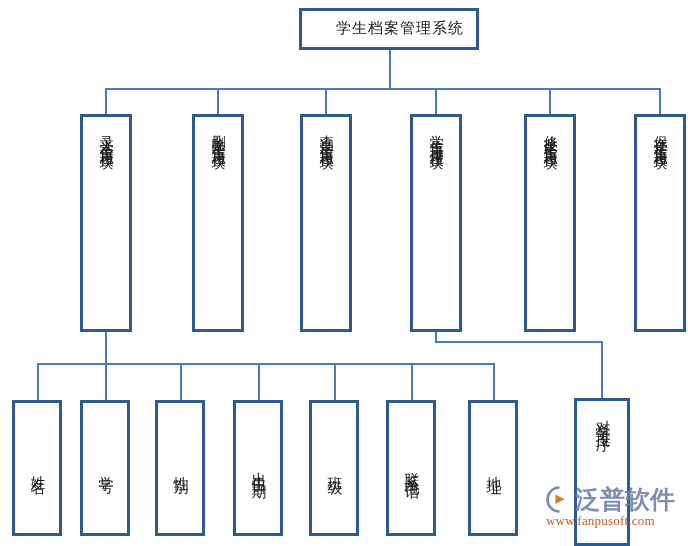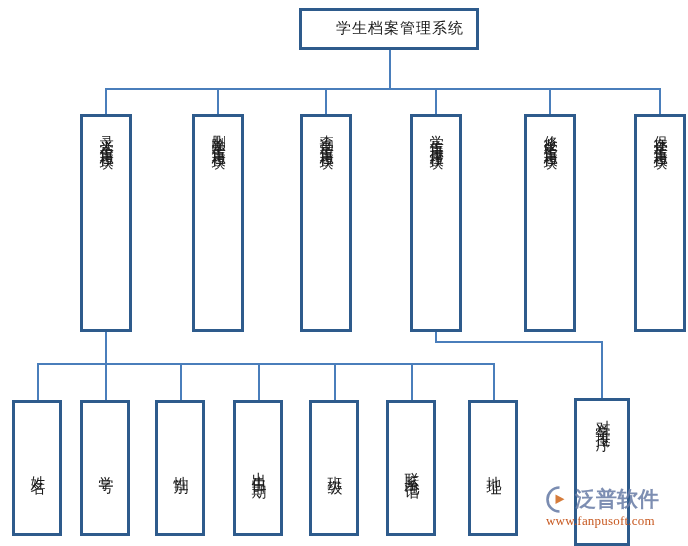--- a/index.html
+++ b/index.html
@@ -92,21 +92,21 @@
   }
   #watermark .wm-mark {
     width: 27px;
     height: 27px;
     margin-right: 2px;
     flex: none;
     position: relative;
   }
   #watermark .wm-text {
     font-family: "Liberation Sans", sans-serif;
-    font-size: 21px;
+    font-size: 25px;
     font-weight: bold;
     color: #6c7fa8;
     opacity: 0.88;
     letter-spacing: 0px;
     white-space: nowrap;
   }
   #watermark .wm-url {
     font-family: "Liberation Serif", serif;
     font-size: 13px;
     color: #c85a22;

